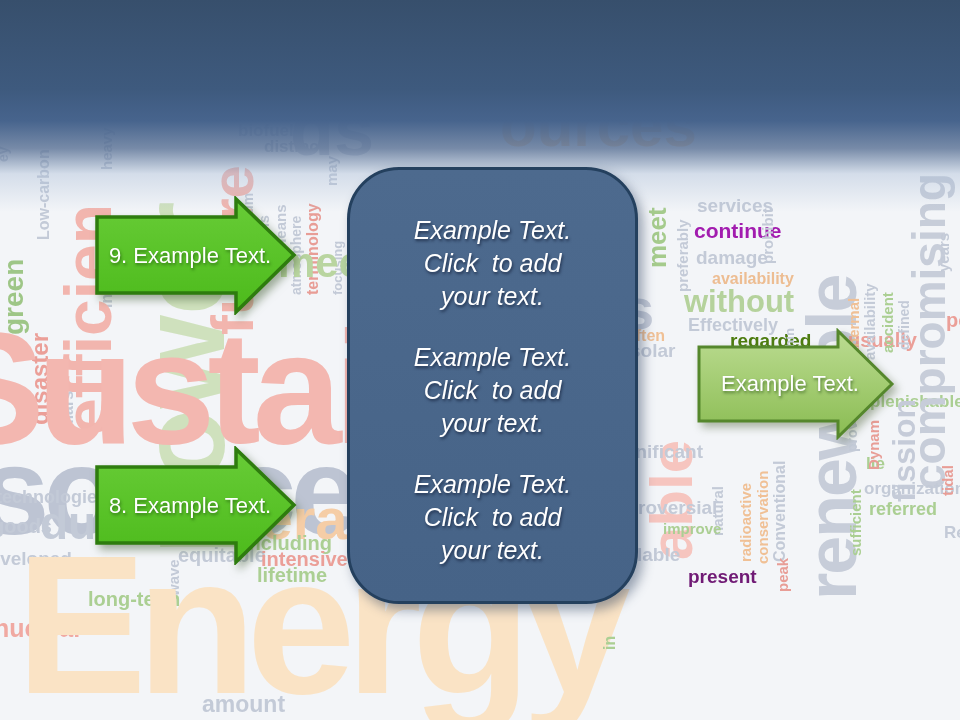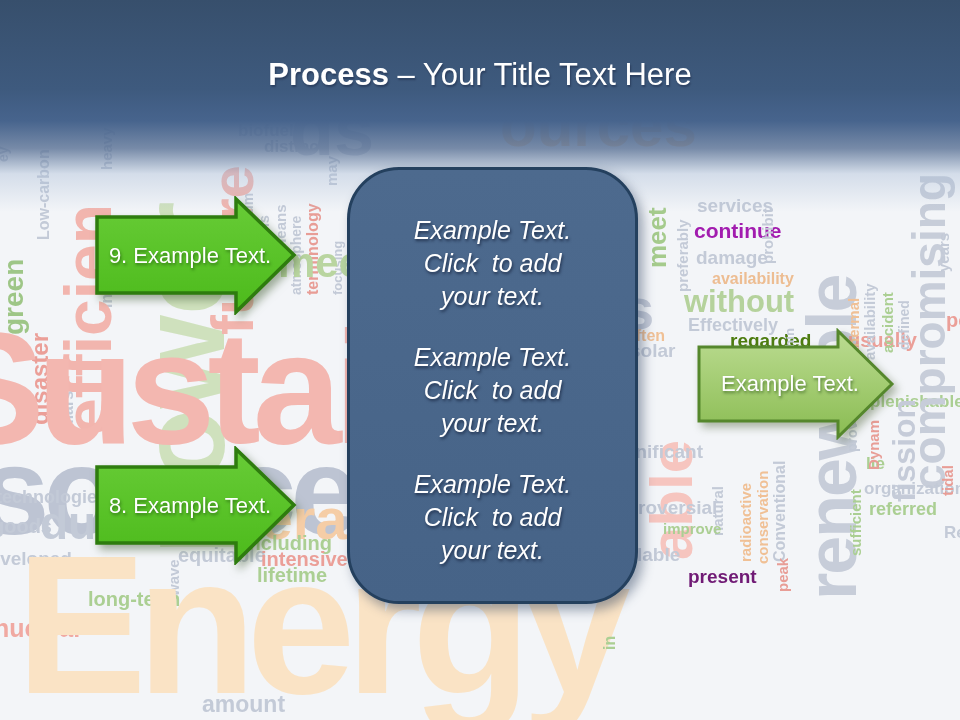--- a/index.html
+++ b/index.html
@@ -119,23 +119,20 @@
       <span style="left: 864px; top: 480px; font-size: 17px; color: rgb(195, 202, 215);">organization</span>
       <span style="left: 869px; top: 500px; font-size: 18px; color: rgb(171, 207, 147);">referred</span>
       <span style="left: 944px; top: 524px; font-size: 17px; color: rgb(195, 202, 215);">Re</span>
       <span style="left: 940px; top: 496px; font-size: 15px; color: rgb(232, 157, 150); transform: rotate(-90deg); transform-origin: 0px 0px;">tidal</span>
       <span style="left: 866px; top: 470px; font-size: 15px; color: rgb(232, 157, 150); transform: rotate(-90deg); transform-origin: 0px 0px;">Dynam</span>
       <span style="left: 845px; top: 452px; font-size: 14px; color: rgb(195, 202, 215); transform: rotate(-90deg); transform-origin: 0px 0px;">prov</span>
     </div>
 
   <div class="header"></div>
 
-  <div class="title">
-    <span class="b">Process</span><span> – Your Title Text Here</span>
-  </div>
 
   <div class="arrow-wrap" style="left:95px;top:196px;width:202px;height:119px;">
     <svg width="202" height="119" viewBox="0 0 202 119">
       <defs>
         <linearGradient id="gLeft" x1="0" y1="0" x2="0" y2="1">
           <stop offset="0" stop-color="#68cc37"></stop>
             <stop offset="1" stop-color="#4cba1b"></stop>
         </linearGradient>
         <linearGradient id="gRight" x1="0" y1="0" x2="0" y2="1">
           <stop offset="0" stop-color="#bcdc92"></stop>

